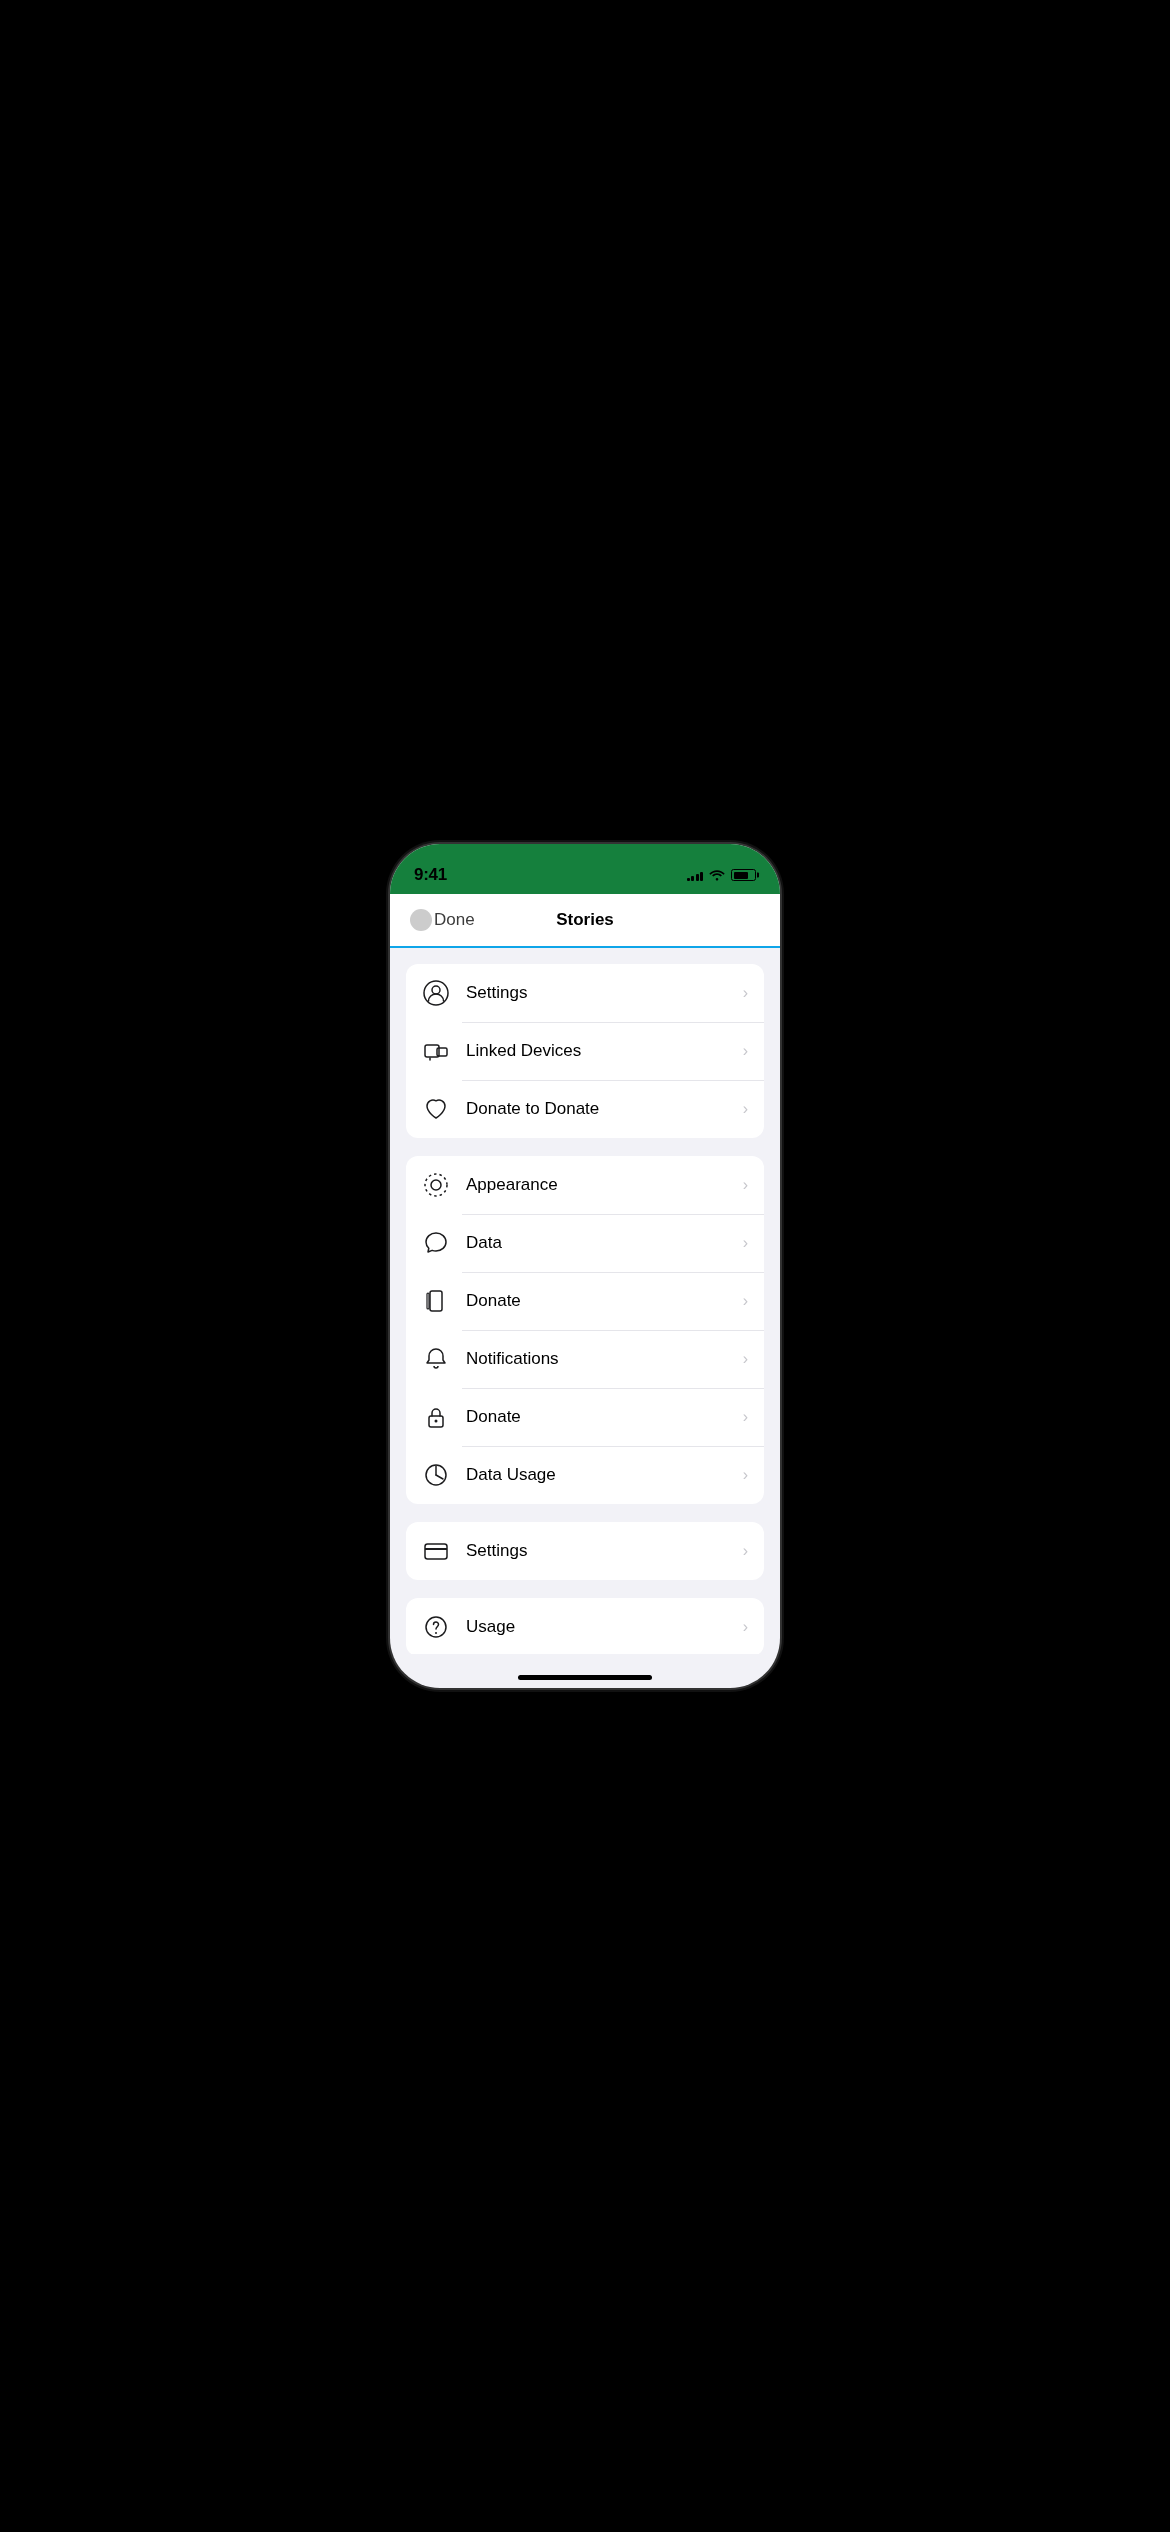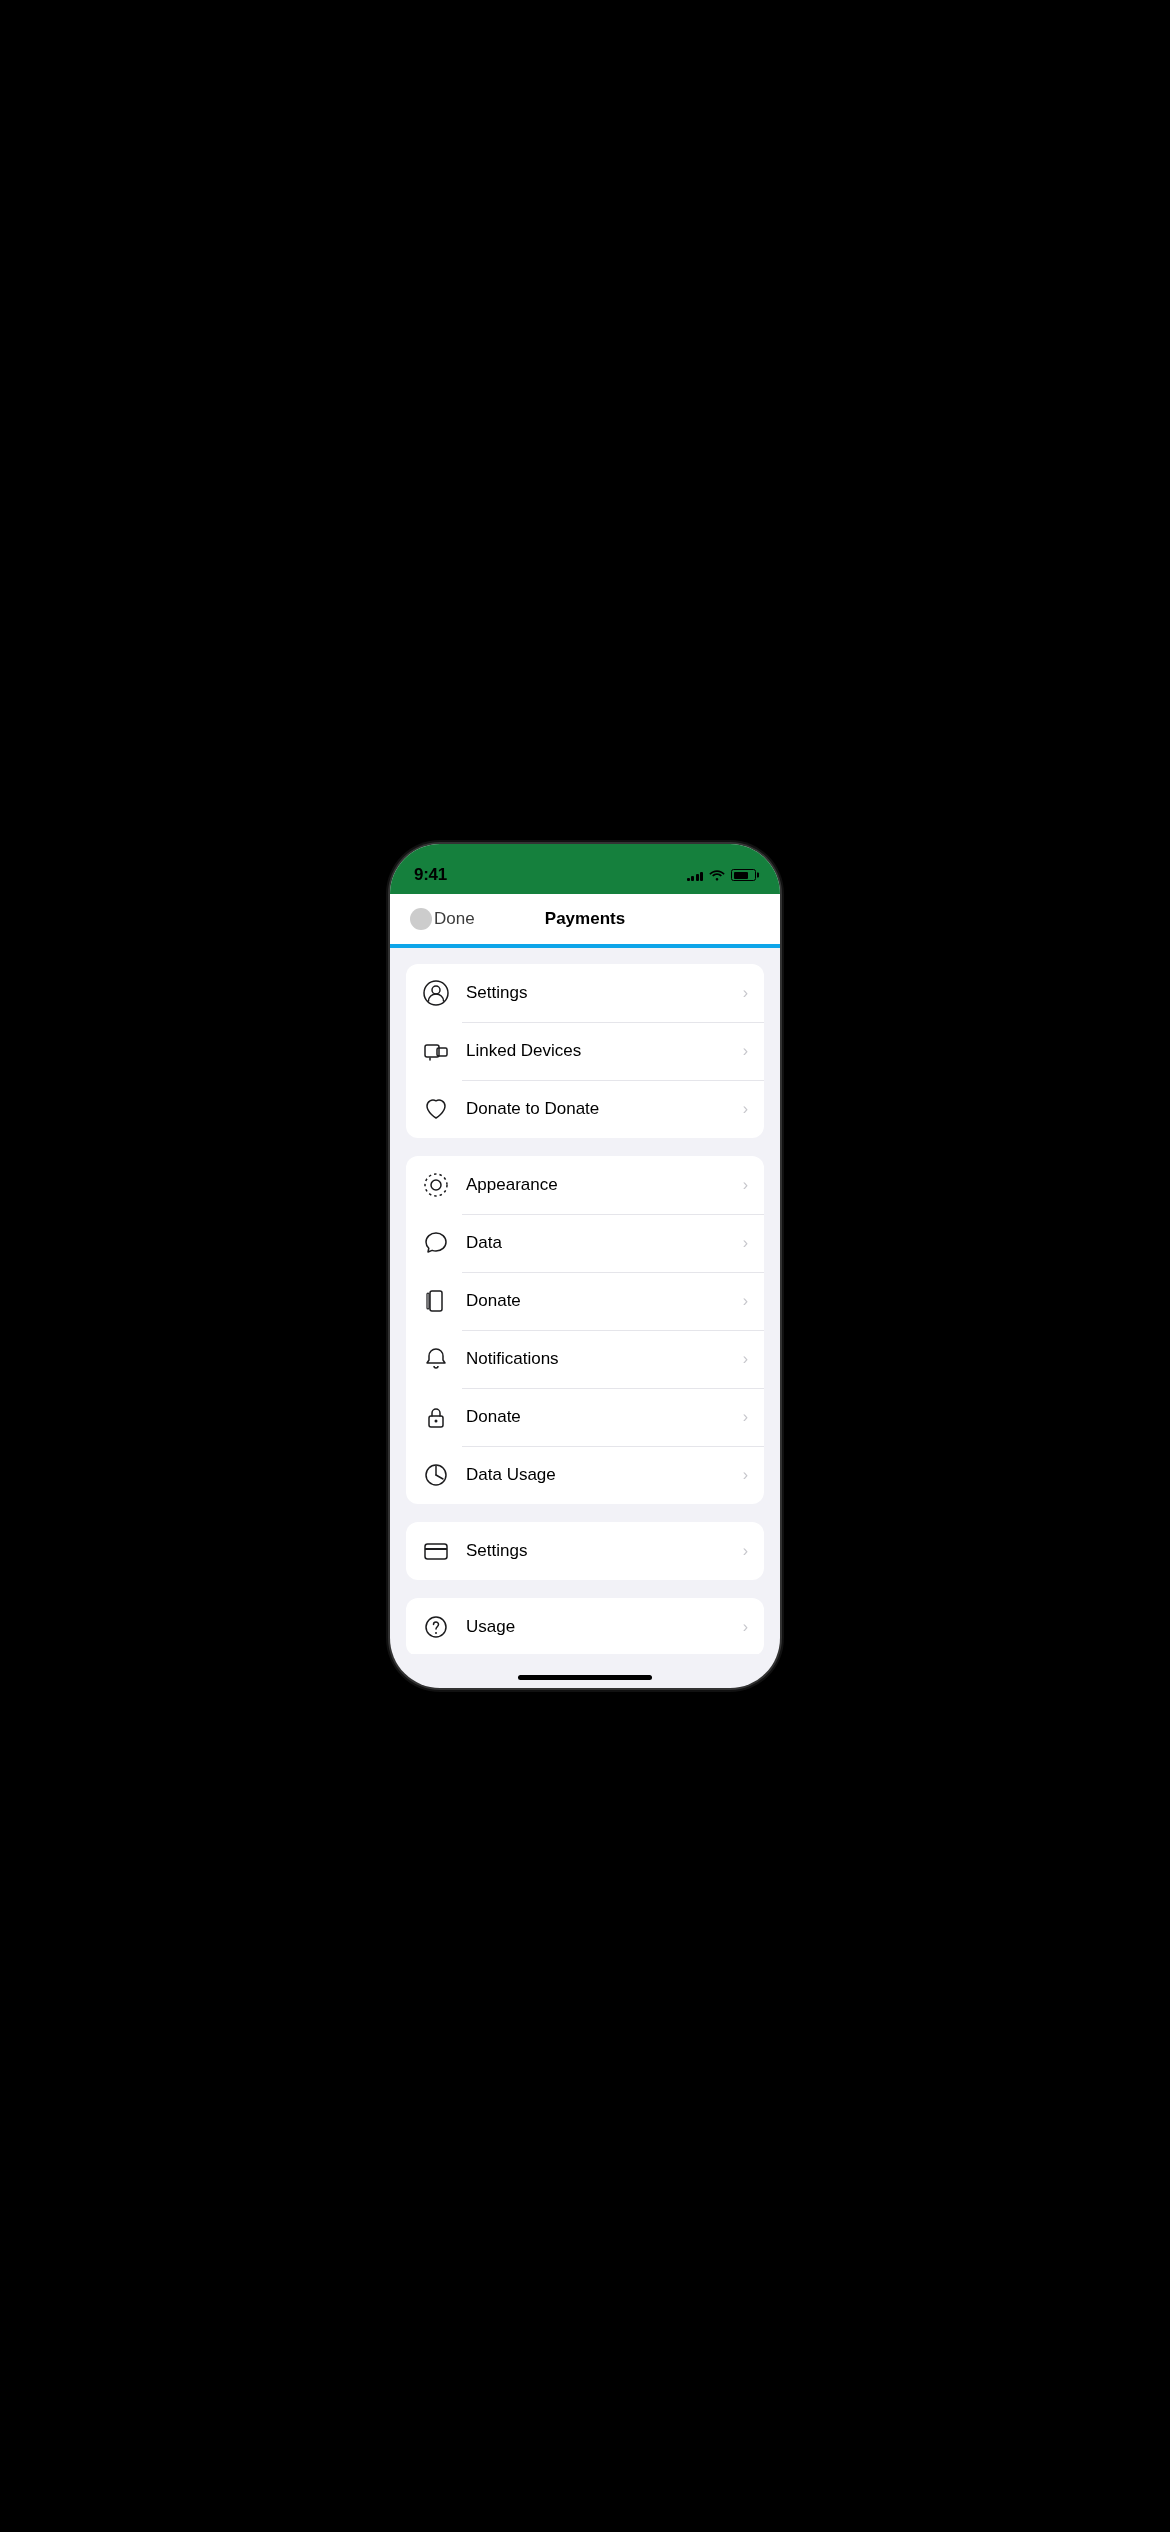--- a/index.html
+++ b/index.html
@@ -100,21 +100,21 @@
     }
 
     
     .nav-bar {
       background: #fff;
       height: 54px;
       display: flex;
       align-items: center;
       justify-content: center;
       position: relative;
-      border-bottom: 4px solid #0ea5e9;
+      border-bottom: 2px solid #0ea5e9;
       padding: 0 20px;
     }
 
     .nav-done {
       position: absolute;
       left: 20px;
       font-size: 17px;
       color: #3c3c3c;
       font-weight: 400;
       cursor: pointer;
@@ -242,21 +242,21 @@
         <div class="battery-fill"></div>
       </div>
     </div>
   </div>
 
   <div class="nav-bar">
     <div class="nav-done">
       <span class="nav-done-circle"></span>
       <span>Done</span>
     </div>
-    <span class="nav-title">Payments</span>
+    <span class="nav-title">Stories</span>
   </div>
 
   <div class="scroll-content">
 
     <div class="settings-group">
 
       <div class="settings-item">
         <div class="item-icon">
           <svg viewBox="0 0 26 26" fill="none" xmlns="http://www.w3.org/2000/svg">
             <circle cx="13" cy="13" r="12" stroke="#1c1c1e" stroke-width="1.5"></circle>

